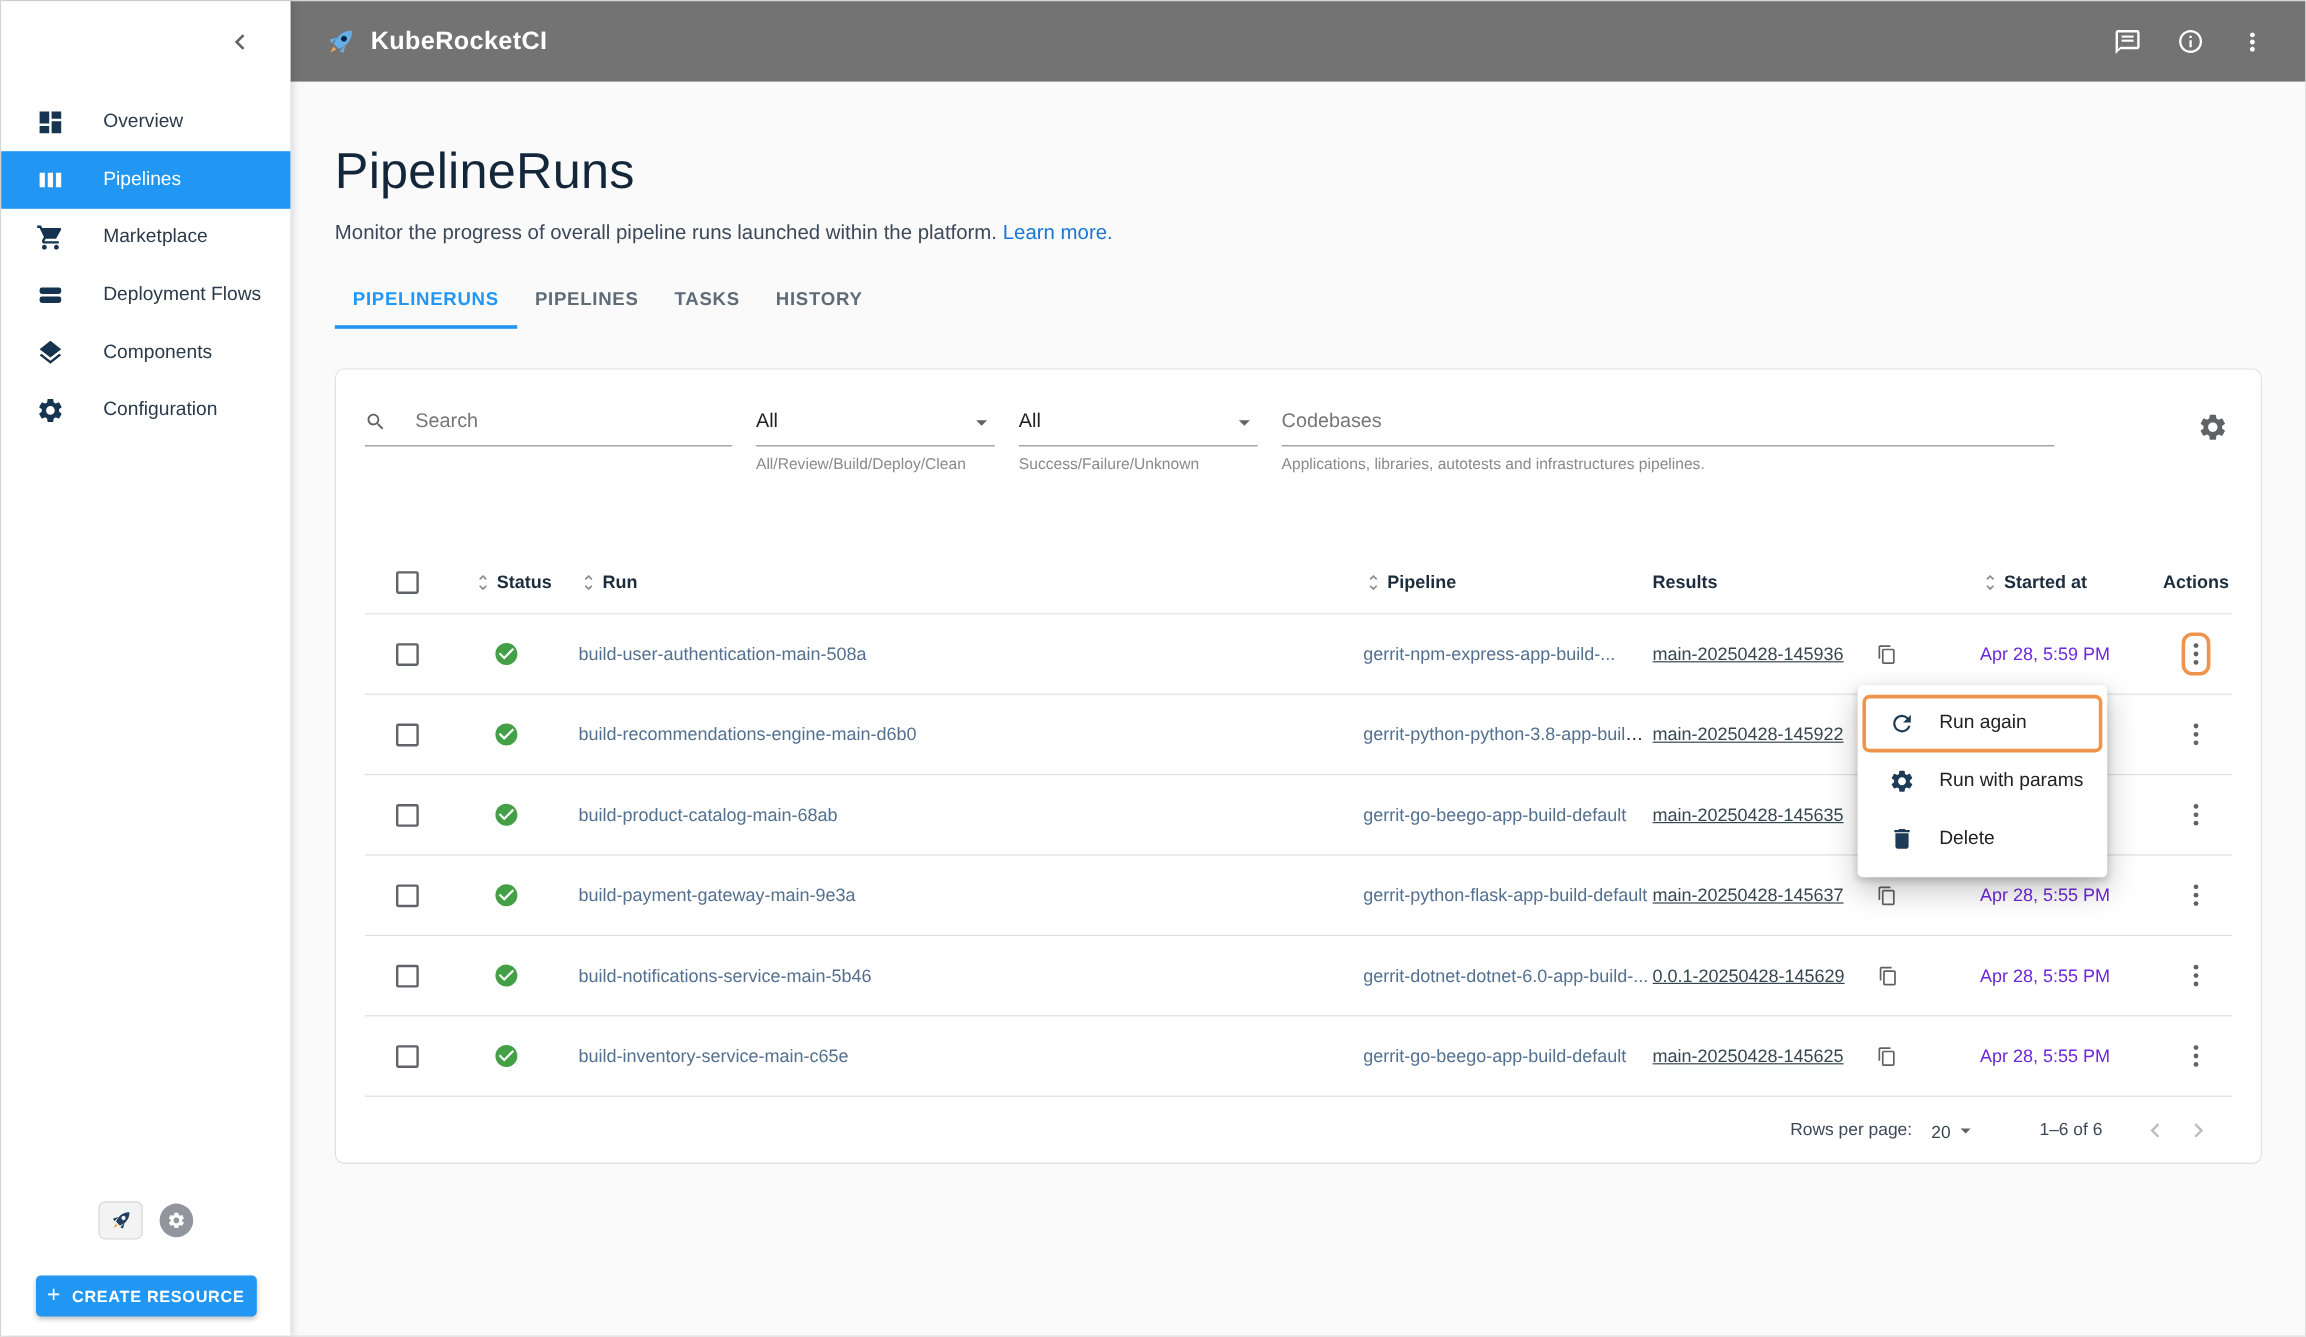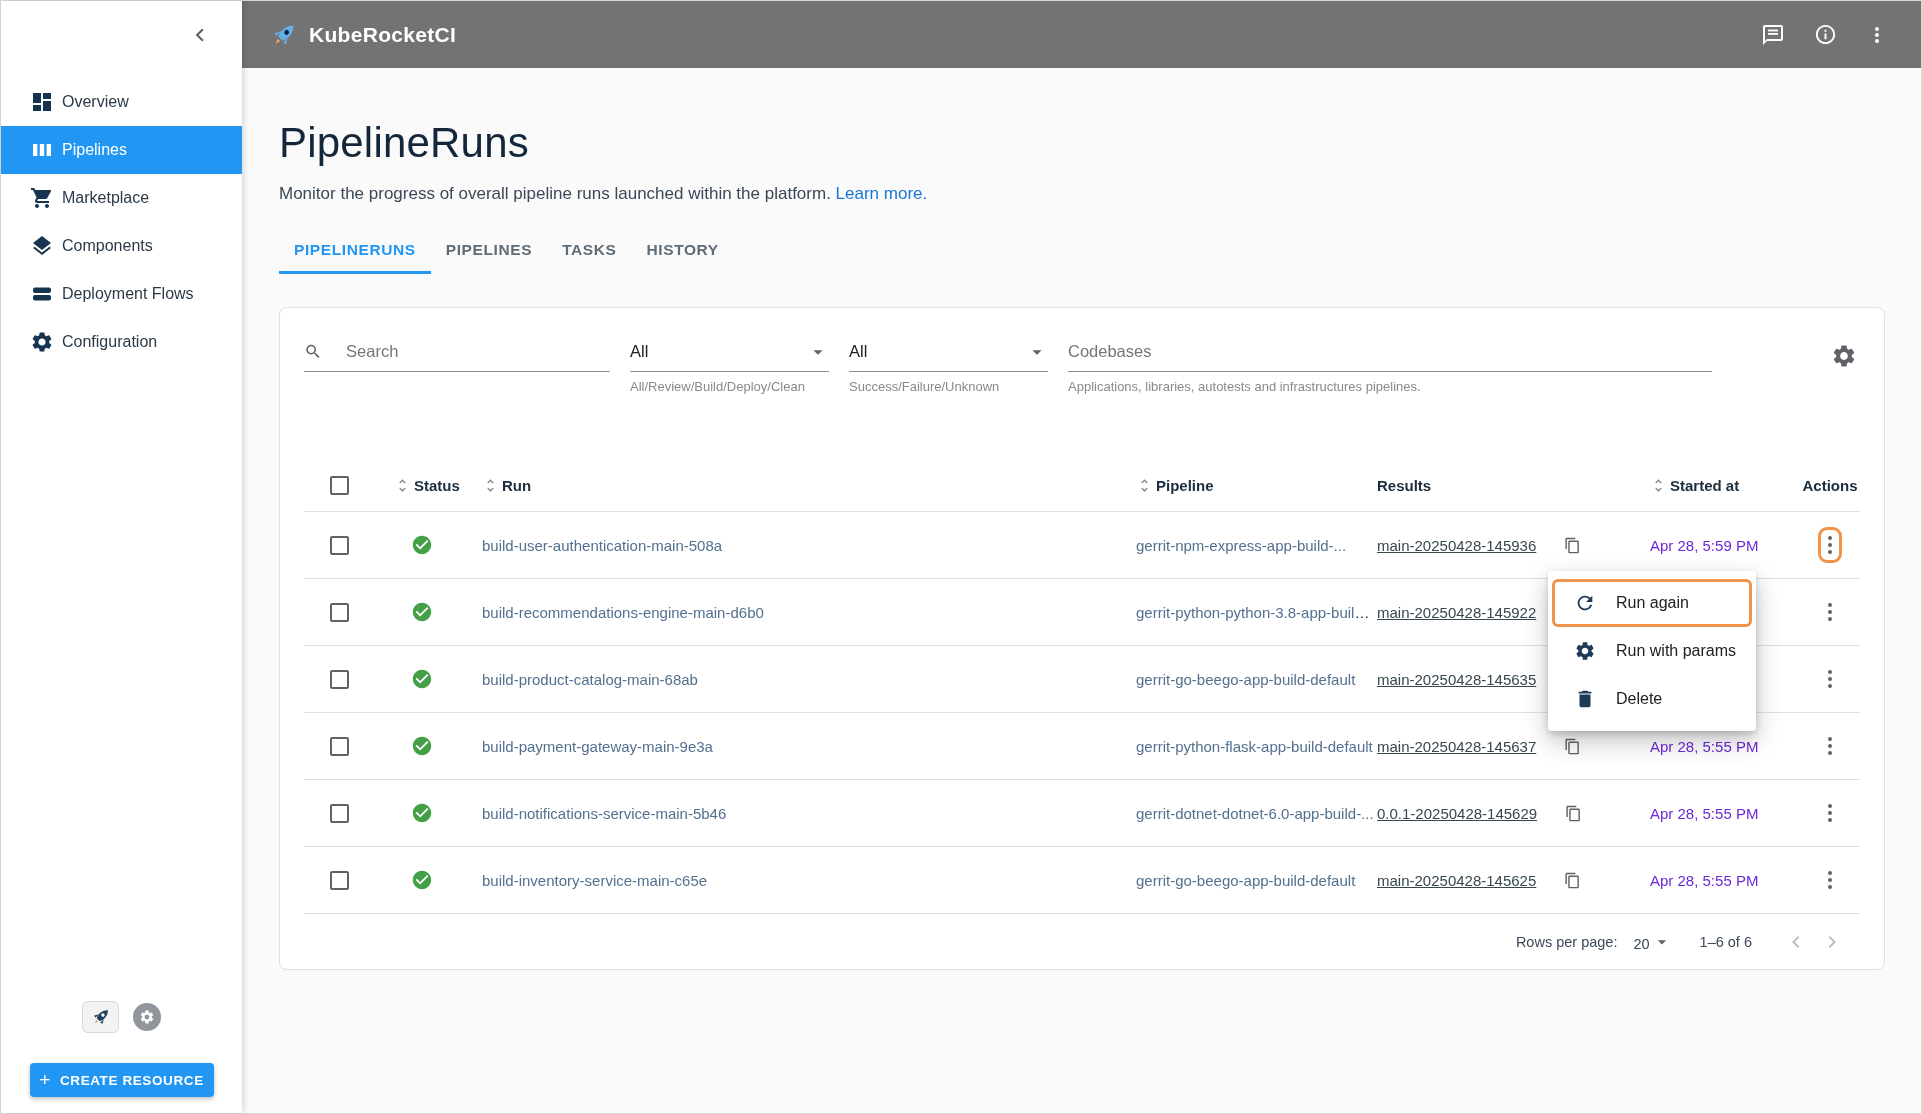--- a/index.html
+++ b/index.html
@@ -9,21 +9,21 @@
   button{font-family:inherit;background:none;border:none;cursor:pointer;color:inherit}
   a{cursor:pointer}
 
   .app{position:relative;width:1922px;height:1114px;display:grid;grid-template-columns:241px 1fr;grid-template-rows:67px 1fr;background:#fafafa;border:1px solid #d8d8d8}
 
   
   .sidebar{grid-column:1;grid-row:1/3;background:#fff;box-shadow:2px 0 6px rgba(0,0,0,.14);z-index:10;display:flex;flex-direction:column}
   .sidebar-top{flex:0 0 67px;display:flex;align-items:center;justify-content:flex-end;padding-right:24px}
   .collapse-btn{width:36px;height:36px;display:flex;align-items:center;justify-content:center;color:#5f6368;border-radius:50%}
   .nav{padding-top:10px}
-  .nav-item{height:48px;display:flex;align-items:center;gap:8px;padding-left:29px;font-size:16px;color:#2b3a49}
+  .nav-item{height:48px;display:flex;align-items:center;gap:32px;padding-left:29px;font-size:16px;color:#2b3a49}
   .nav-item .ic24{width:24px;height:24px;color:#16344f}
   .nav-item.active{background:#2196f3;color:#fff}
   .nav-item.active .ic24{color:#fff}
   .sidebar-spacer{flex:1}
   .sidebar-foot{display:flex;align-items:center;justify-content:center;gap:14px;margin-bottom:30px}
   .foot-rocket{width:37px;height:32px;border:1px solid #d7d7d7;background:#f3f3f3;border-radius:6px;display:flex;align-items:center;justify-content:center;color:#23405c;--rocket-window:#f3f3f3}
   .foot-gear{width:28px;height:28px;border-radius:50%;background:#90969c;color:#fff;display:flex;align-items:center;justify-content:center}
   .create-btn{margin:0 auto 16px;width:184px;height:34px;background:#2196f3;color:#fff;border-radius:4px;font-size:13.5px;font-weight:700;letter-spacing:.6px;display:flex;align-items:center;justify-content:center;gap:9px;box-shadow:0 2px 4px rgba(0,0,0,.25)}
   .create-btn .plus{font-size:19px;font-weight:400;line-height:1;margin-top:-2px}
 
@@ -81,21 +81,21 @@
   .c-act{display:flex;justify-content:center}
   .h-actions{display:flex;justify-content:center;white-space:nowrap}
   .kebab{display:flex;flex-direction:column;align-items:center;gap:3px;padding:5px 6px;border-radius:5px}
   .kebab i{width:4px;height:4px;border-radius:50%;background:#5f6368;display:block}
   .kebab--hl{outline:3px solid #F0944C;outline-offset:1px}
 
   
   .tfoot{height:55px;display:flex;align-items:center;justify-content:flex-end;font-size:14.5px;color:#3c4858;padding-right:10px}
   .rpp-select{margin-left:16px;display:flex;align-items:flex-end;gap:2px;cursor:pointer;color:#37474f}
   .rpp-select .ic-caret{width:20px;height:20px;color:#5f6368}
-  .range{margin-left:28px}
+  .range{margin-left:52px}
   .pg-btn{width:36px;height:36px;display:flex;align-items:center;justify-content:center;color:#bdbdbd;border-radius:50%}
   .pg-btn.prev{margin-left:26px}
   .pg-btn .ic{width:24px;height:24px}
 
   
   .context-menu{position:absolute;left:1547px;top:570px;width:208px;background:#fff;border-radius:4px;box-shadow:0 3px 6px rgba(0,0,0,.16),0 10px 26px rgba(0,0,0,.24);padding:8px 0;z-index:30}
   .menu-item{position:relative;height:48px;display:flex;align-items:center;gap:20px;padding:0 14px 0 26px;font-size:16px;color:#212121;cursor:pointer}
   .menu-item .ic-m{width:22px;height:22px;color:#1d3a57;flex:0 0 22px}
   .menu-item--hl::after{content:"";position:absolute;inset:0px 4px;border:3px solid #F0944C;border-radius:6px;pointer-events:none}
 </style>
@@ -197,29 +197,29 @@
         <span>Pipelines</span>
       </div>
       <div class="nav-item">
         <svg class="ic ic24">
             <use href="#i-cart"></use>
           </svg>
         <span>Marketplace</span>
       </div>
       <div class="nav-item">
         <svg class="ic ic24">
-            <use href="#i-layers"></use>
-          </svg>
-        <span>Components</span>
+            <use href="#i-flows"></use>
+          </svg>
+        <span>Deployment Flows</span>
       </div>
       <div class="nav-item">
         <svg class="ic ic24">
-            <use href="#i-flows"></use>
-          </svg>
-        <span>Deployment Flows</span>
+            <use href="#i-layers"></use>
+          </svg>
+        <span>Components</span>
       </div>
       <div class="nav-item">
         <svg class="ic ic24">
             <use href="#i-gear"></use>
           </svg>
         <span>Configuration</span>
       </div>
     </nav>
     <div class="sidebar-spacer"></div>
     <div class="sidebar-foot">

